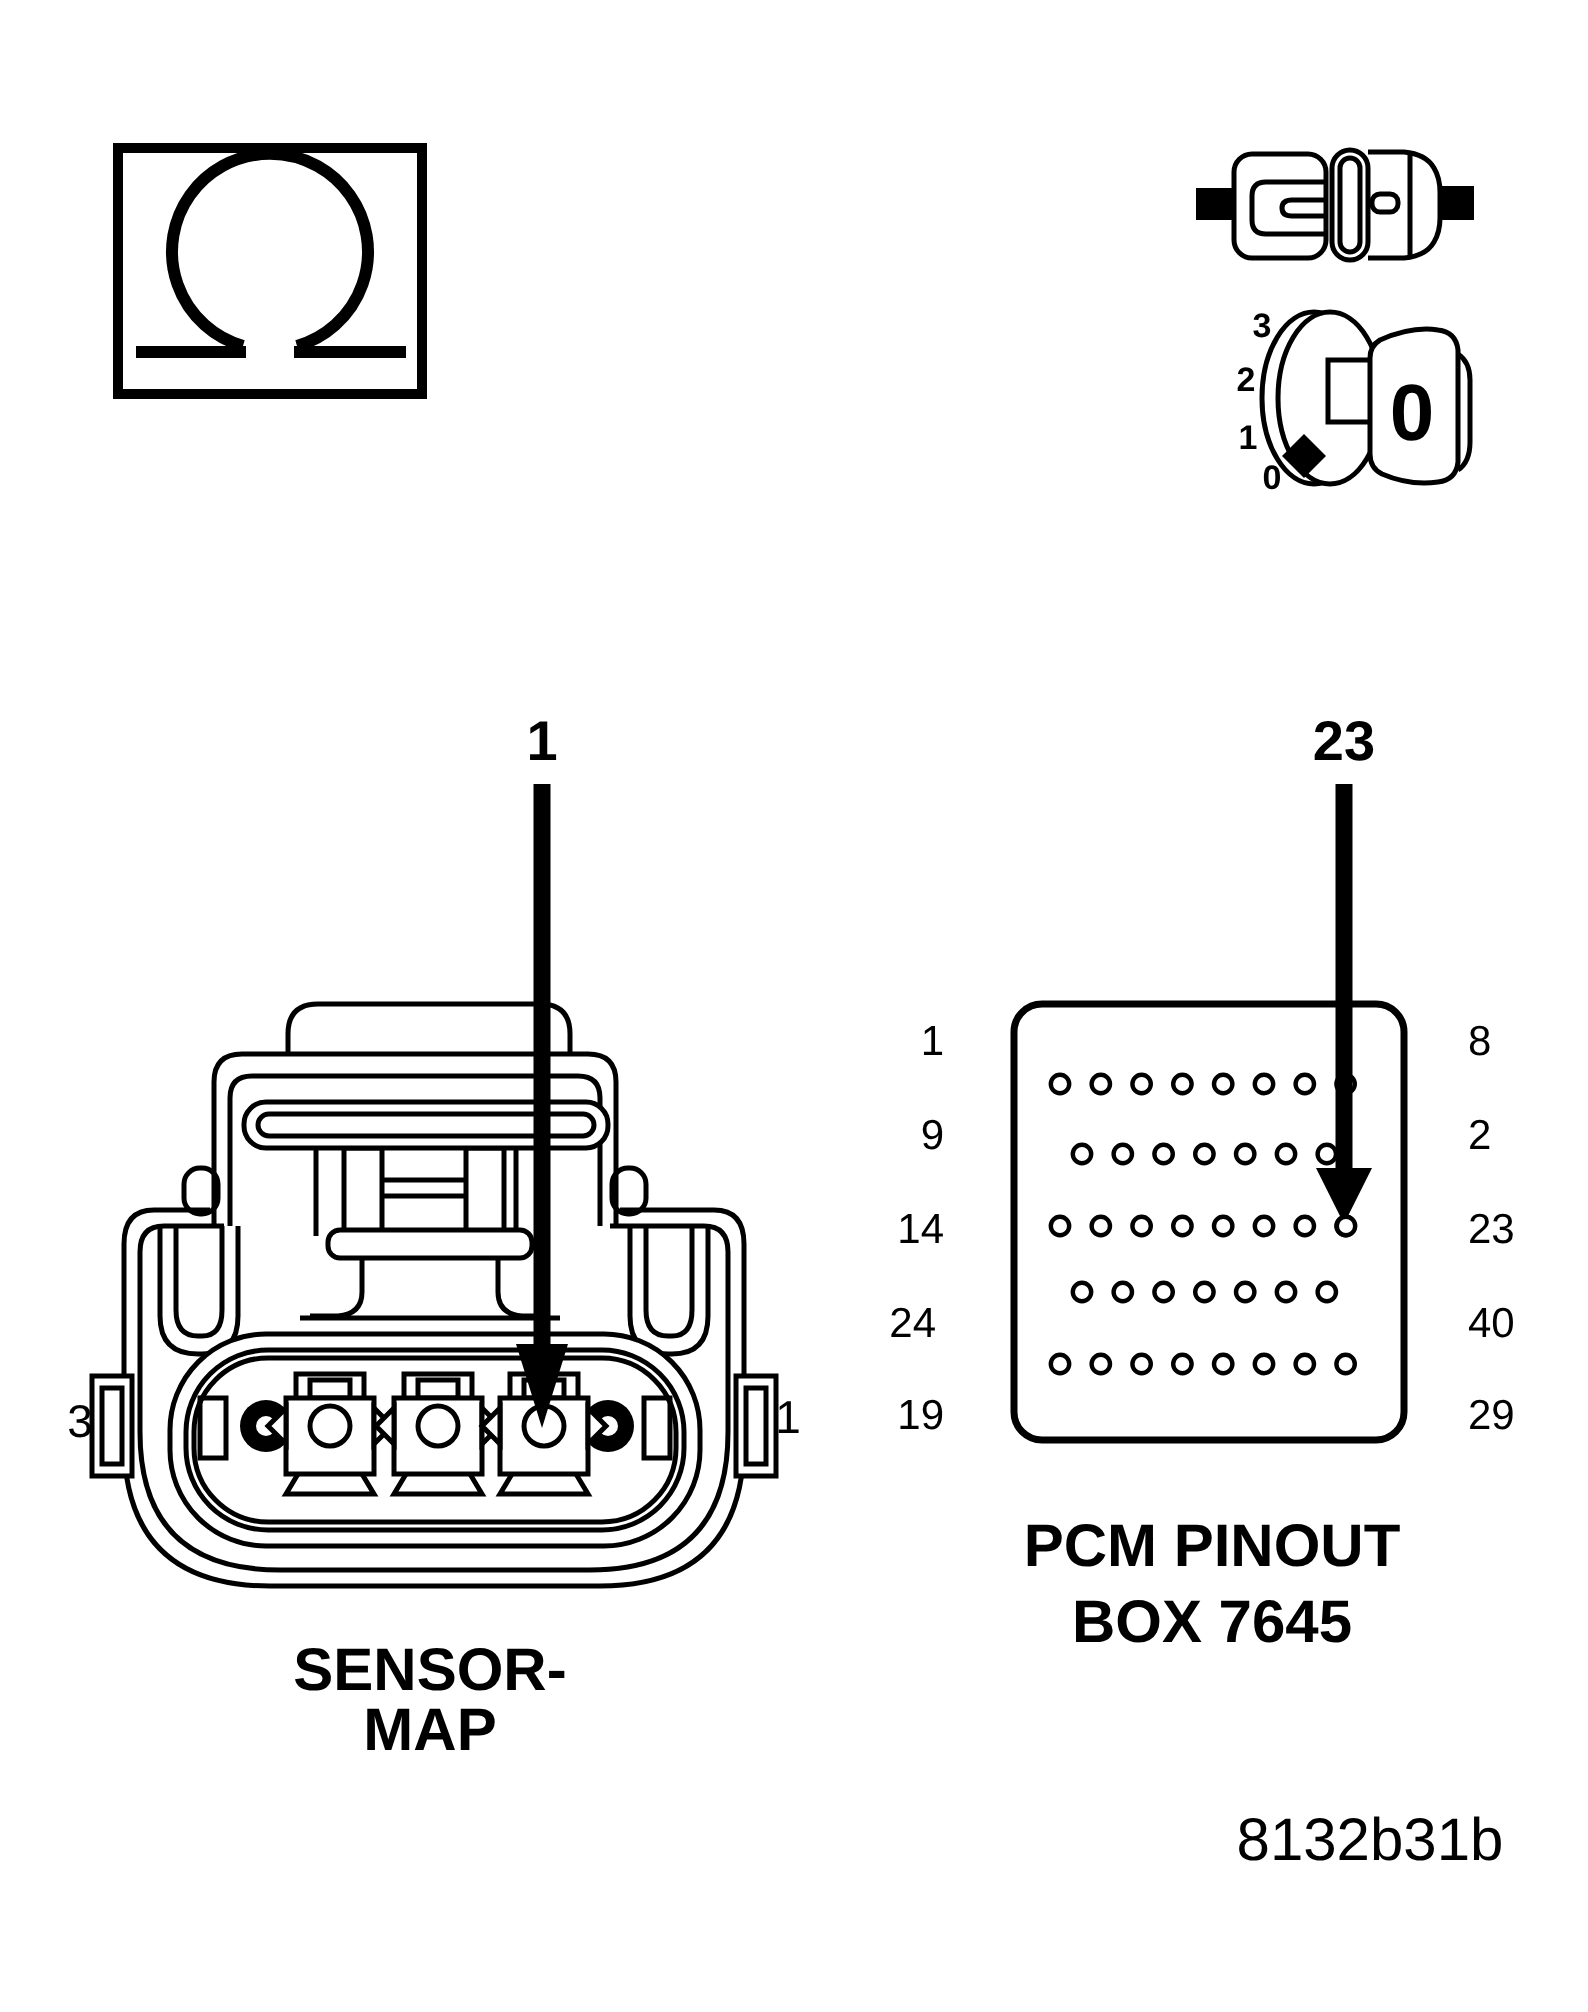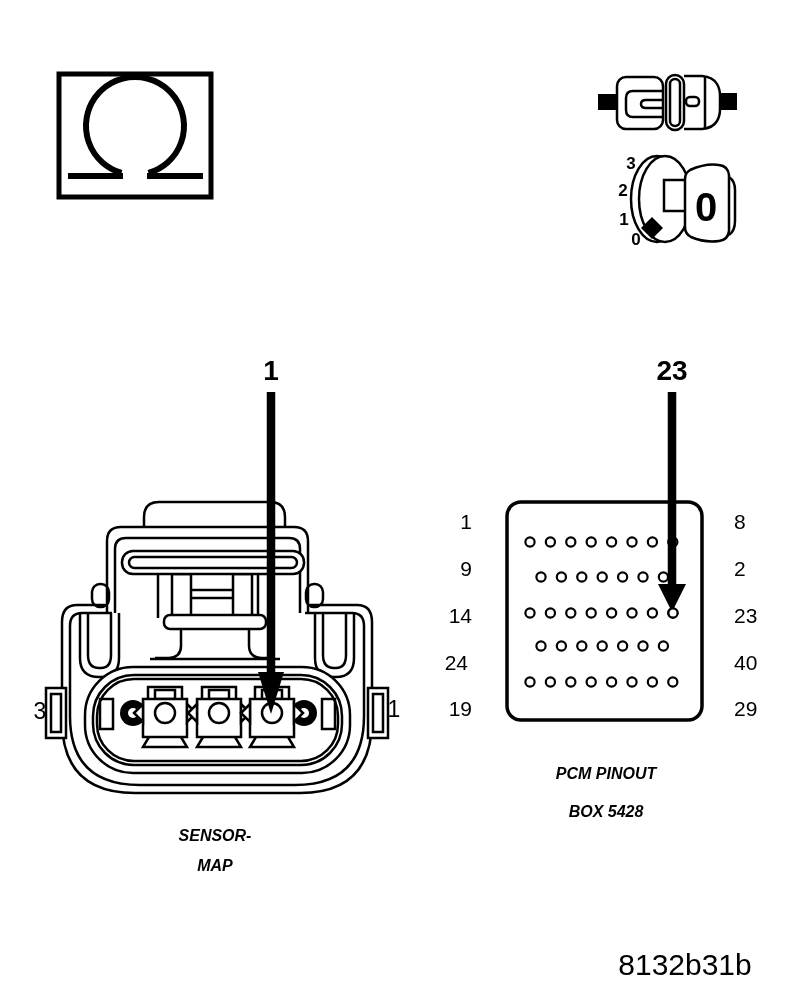--- a/index.html
+++ b/index.html
@@ -12,22 +12,22 @@
   .omega{stroke:#000;stroke-width:6;fill:none;}
   .blk{fill:#000;stroke:none;}
   .shaft{stroke:#000;stroke-width:8.5;fill:none;}
   #pcm-pin-grid circle, .pin{stroke:#000;stroke-width:2.2;fill:#fff;}
   .lbl{position:absolute;transform:translate(-50%,-50%);white-space:nowrap;line-height:1;}
   .probe{font-size:28px;font-weight:bold;}
   .rowlbl{font-size:21px;}
   .rowlbl.left{transform:translate(-100%,-50%);}
   .rowlbl.right{transform:translate(0,-50%);}
   .sidelbl{font-size:23px;}
-  .caption{font-size:16px;font-weight:bold;font-style:italic;}
-  .figid{font-size:30px;margin-top:44px;}
+  .caption{font-size:30px;font-weight:bold;}
+  .figid{font-size:30px;}
   .dialnum{font-size:17px;font-weight:bold;}
   .dialzero{font-size:40px;font-weight:bold;}
 </style>
 </head>
 <body>
 
 <div class="page">
 
 <svg width="794" height="1006" viewBox="0 0 794 1006">
   <defs>
@@ -184,21 +184,21 @@
 <div class="lbl rowlbl left" style="left:468px;top:662px">24</div>
 <div class="lbl rowlbl left" style="left:472px;top:708px">19</div>
 
 <div class="lbl rowlbl right" style="left:734px;top:521px">8</div>
 <div class="lbl rowlbl right" style="left:734px;top:568px">2</div>
 <div class="lbl rowlbl right" style="left:734px;top:615px">23</div>
 <div class="lbl rowlbl right" style="left:734px;top:662px">40</div>
 <div class="lbl rowlbl right" style="left:734px;top:708px">29</div>
 
 <div class="lbl caption" style="left:606px;top:774px">PCM PINOUT</div>
-<div class="lbl caption" style="left:606px;top:812px">BOX 5428</div>
+<div class="lbl caption" style="left:606px;top:812px">BOX 7645</div>
 
 <div class="lbl dialnum" style="left:631px;top:163px">3</div>
 <div class="lbl dialnum" style="left:623px;top:190px">2</div>
 <div class="lbl dialnum" style="left:624px;top:219px">1</div>
 <div class="lbl dialnum" style="left:636px;top:239px">0</div>
 <div class="lbl dialzero" style="left:706px;top:207px">0</div>
 
 <div class="lbl figid" style="left:685px;top:921px">8132b31b</div>
 
 </div>

